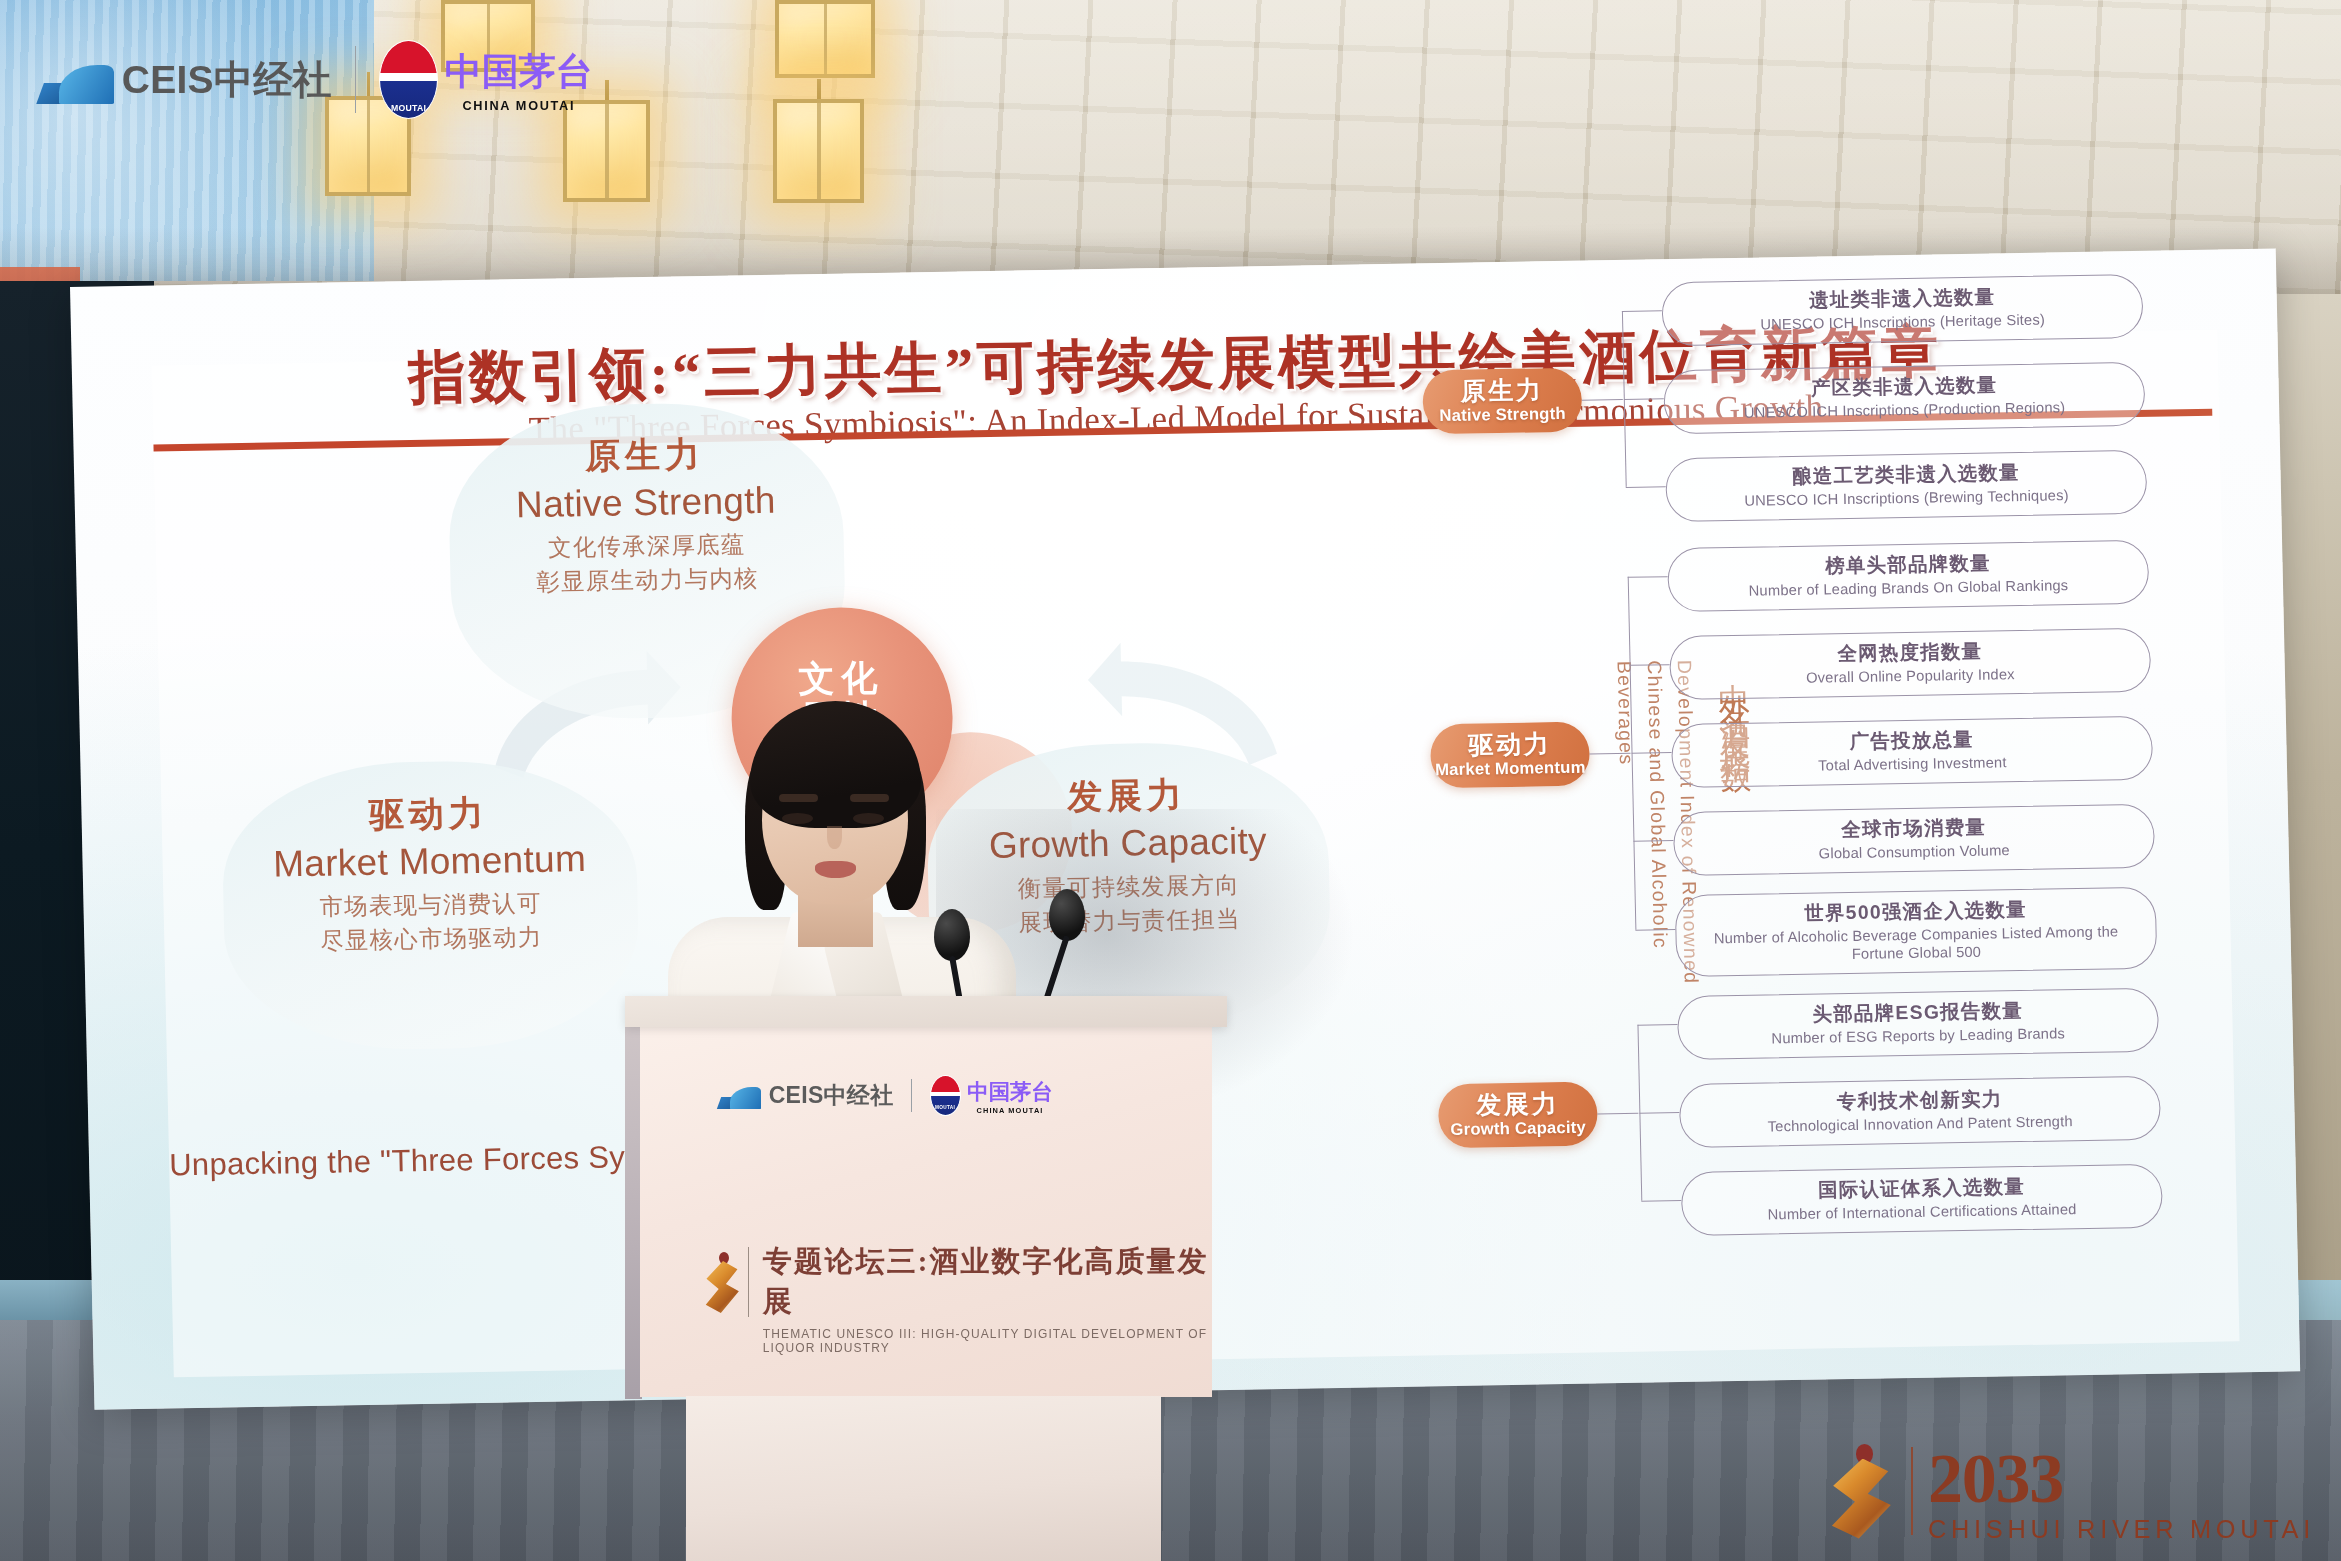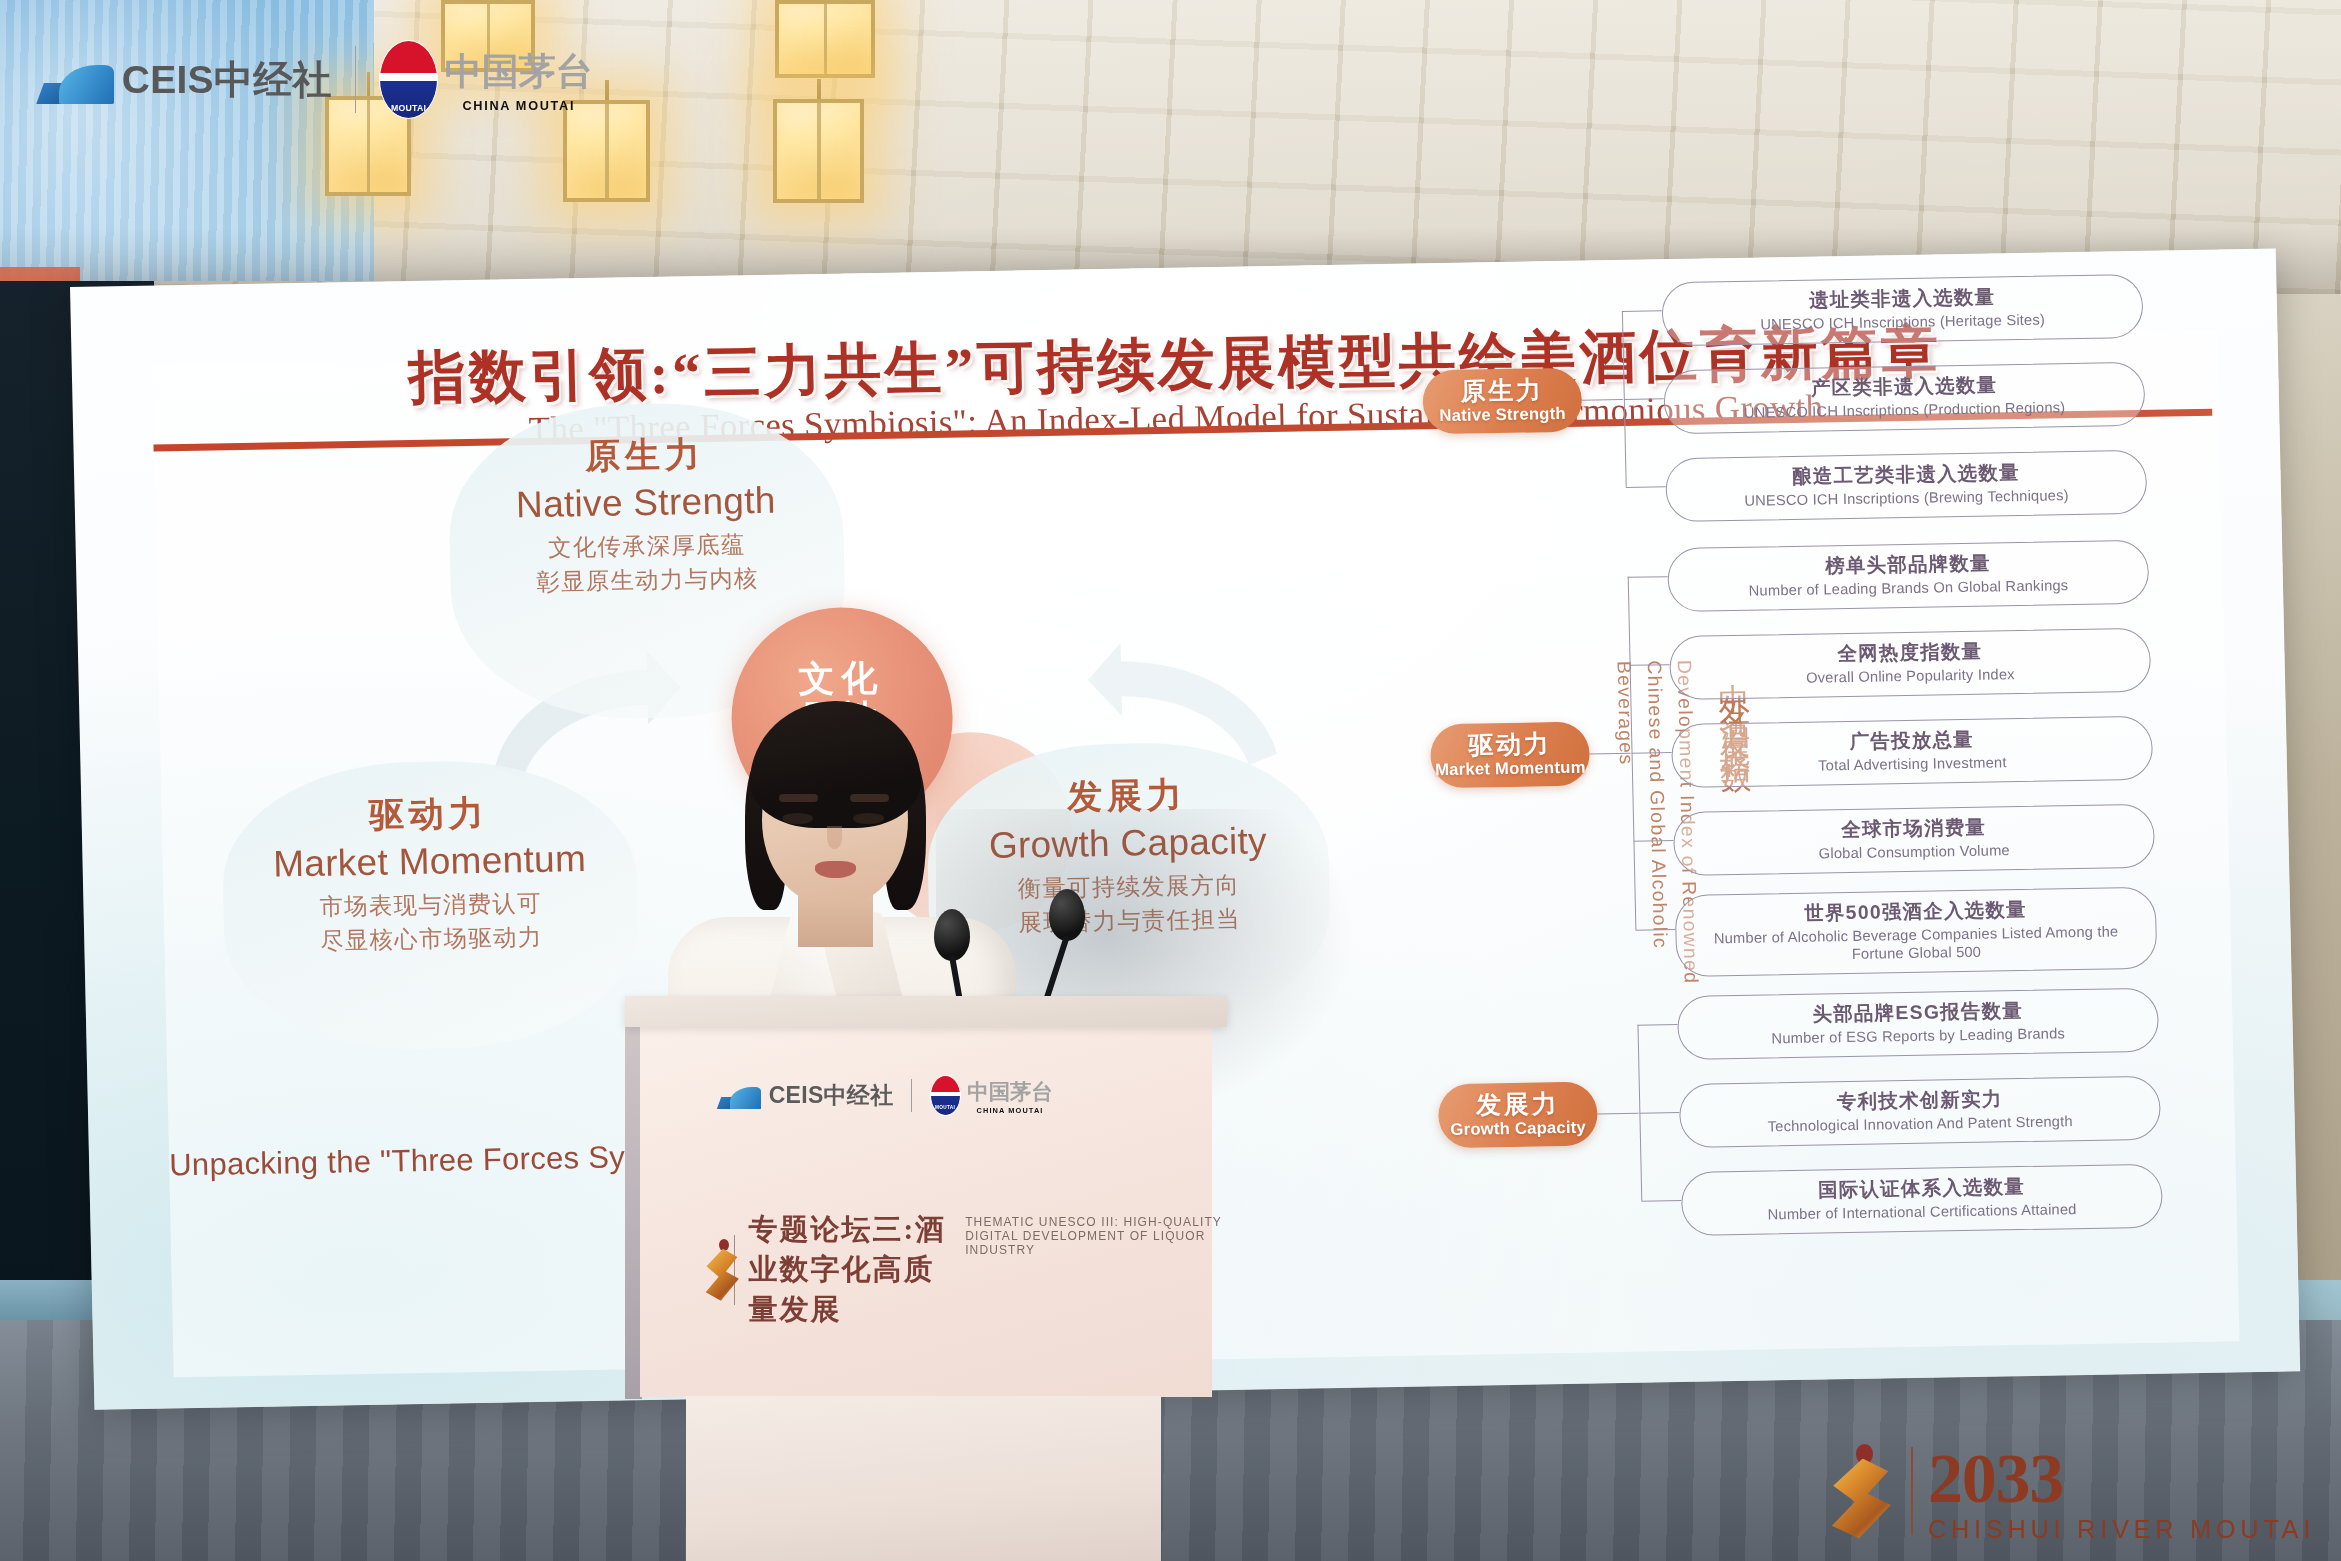--- a/index.html
+++ b/index.html
@@ -289,21 +289,21 @@
   .ceis .mark .s2{ left:10.7px; bottom:1.3px; width:31px; height:21.4px;
                    background:linear-gradient(120deg,#58b6e8,#1f6fb5); border-radius:70% 18% 4% 4%; }
   .ceis .txt{ font-weight:700; letter-spacing:0.3px; color:#5b5b5b; }
 
   .moutai{ display:flex; align-items:center; gap:6.7px; }
   .moutai .oval{ position:relative; width:31px; height:41px; border-radius:50%;
                  background:linear-gradient(180deg,#d7132b 0%,#d7132b 42%,#ffffff 42%,#ffffff 52%,#1b2f8f 52%,#16287d 100%);
                  overflow:hidden; border:1.3px solid #fff; }
   .moutai .oval .m{ position:absolute; left:50%; bottom:5.3px; transform:translateX(-50%);
                     font-size:4.7px; color:#fff; letter-spacing:0.3px; font-weight:700; }
-  .moutai .mt{ color:#a3a3a3; font-weight:700; }
+  .moutai .mt{ color:#8b5cf6; font-weight:700; }
 
   .divider-v{ width:1.3px; background:#9aa0a6; }
 
   
   #topbar{ position:absolute; left:40px; top:40px; display:flex; align-items:center; gap:23px; z-index:30; }
   #topbar .ceis .txt{ font-size:39px; color:#585858; }
   #topbar .moutai .oval{ width:59px; height:79px; }
   #topbar .moutai .oval .m{ font-size:8.7px; }
   #topbar .moutai .mt{ font-size:37px; }
   #topbar .moutai .me{ font-size:12.7px; letter-spacing:1.7px; color:#111; font-weight:700; margin-top:2px; }
@@ -566,21 +566,21 @@
     </div>
 
     <div class="pod-forum">
       <span style="position:relative;width:39px;height:64px;display:block;">
         <span style="position:absolute;left:16px;top:1.3px;width:10px;height:12px;border-radius:50%;background:#8e2f2a;display:block;"></span>
         <span style="position:absolute;left:1.3px;top:10.7px;width:36px;height:52px;display:block;
                      background:linear-gradient(135deg,#f4c05a,#d98a2c 40%,#a9591f 72%,#f0c463);
                      clip-path:polygon(52% 0,92% 16%,60% 44%,96% 58%,46% 100%,4% 84%,40% 54%,6% 34%);"></span>
       </span>
       <span class="bar"></span>
-      <span style="display:flex;flex-direction:row;">
+      <span style="display:flex;flex-direction:column;margin-top:32px;">
         <span class="fcn">专题论坛三:酒业数字化高质量发展</span>
         <span class="fen">THEMATIC UNESCO III: HIGH-QUALITY DIGITAL DEVELOPMENT OF LIQUOR INDUSTRY</span>
       </span>
     </div>
   </div>
 
   <div id="topbar">
     <div class="ceis">
       <span class="mark" style="width:75px;height:52px;">
         <i class="s1" style="width:25.4px;height:21.4px;"></i>

